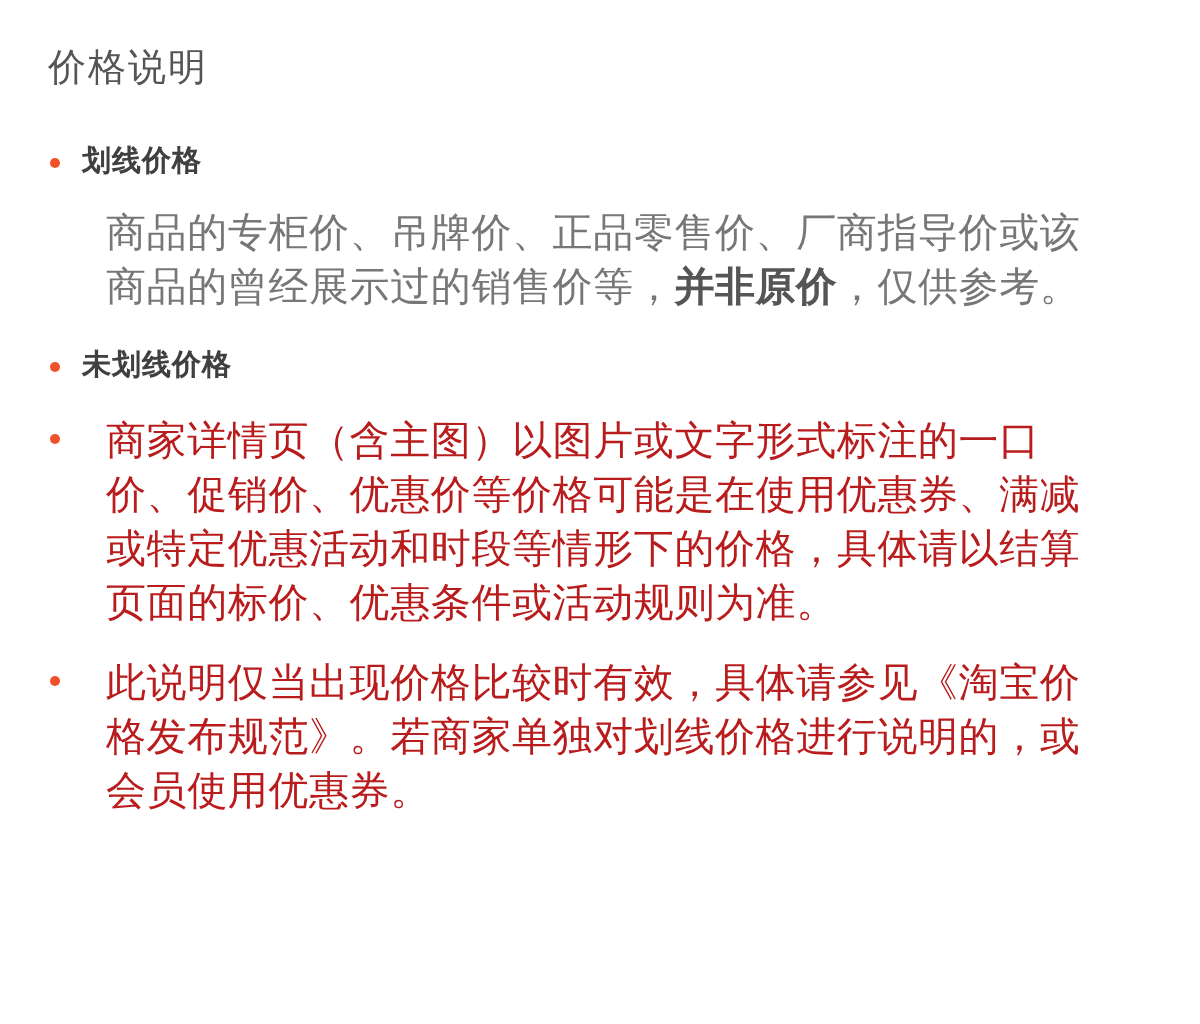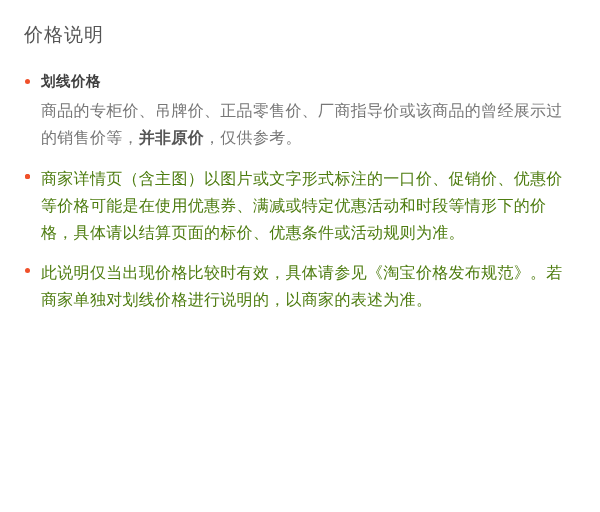--- a/index.html
+++ b/index.html
@@ -45,62 +45,63 @@
   }
   .section-heading {
     font-size: 14.5px;
     color: #404040;
     font-weight: bold;
     line-height: 22px;
     margin: 0 0 5px 0;
     letter-spacing: 0.5px;
   }
   .section-body {
-    font-size: 16px;
+    font-size: 20px;
     color: #777777;
     line-height: 27px;
     letter-spacing: 0.3px;
-    margin: 0;
+    margin: 12px;
   }
   .section-body b {
     color: #555555;
     font-weight: bold;
   }
   .sec-spaced {
     margin-bottom: 14px;
   }
   .sec-para {
     margin-bottom: 13px;
   }
   .sec-para .section-body {
-    color: #4d7c0f;
+    color: #b91c1c;
   }
 </style>
 </head>
 <body>
 
 <div class="page">
 
   <h1 class="page-title">价格说明</h1>
 
   <div class="section sec-spaced">
     <span class="bullet"></span>
     <div class="section-heading">划线价格</div>
     <div class="section-body">
       <span>商品的专柜价、吊牌价、正品零售价、厂商指导价或该商品的曾经展示过的销售价等，</span><b>并非原价</b><span>，仅供参考。</span>
     </div>
   </div>
 
   <div class="section sec-spaced">
     <span class="bullet"></span>
+    <div class="section-heading">未划线价格</div>
   </div>
 
   <div class="section sec-para">
     <span class="bullet"></span>
     <div class="section-body">商家详情页（含主图）以图片或文字形式标注的一口价、促销价、优惠价等价格可能是在使用优惠券、满减或特定优惠活动和时段等情形下的价格，具体请以结算页面的标价、优惠条件或活动规则为准。</div>
   </div>
 
   <div class="section sec-para">
     <span class="bullet"></span>
-    <div class="section-body">此说明仅当出现价格比较时有效，具体请参见《淘宝价格发布规范》。若商家单独对划线价格进行说明的，以商家的表述为准。</div>
+    <div class="section-body">此说明仅当出现价格比较时有效，具体请参见《淘宝价格发布规范》。若商家单独对划线价格进行说明的，或会员使用优惠券。</div>
   </div>
 
 </div>
 
 </body></html>

